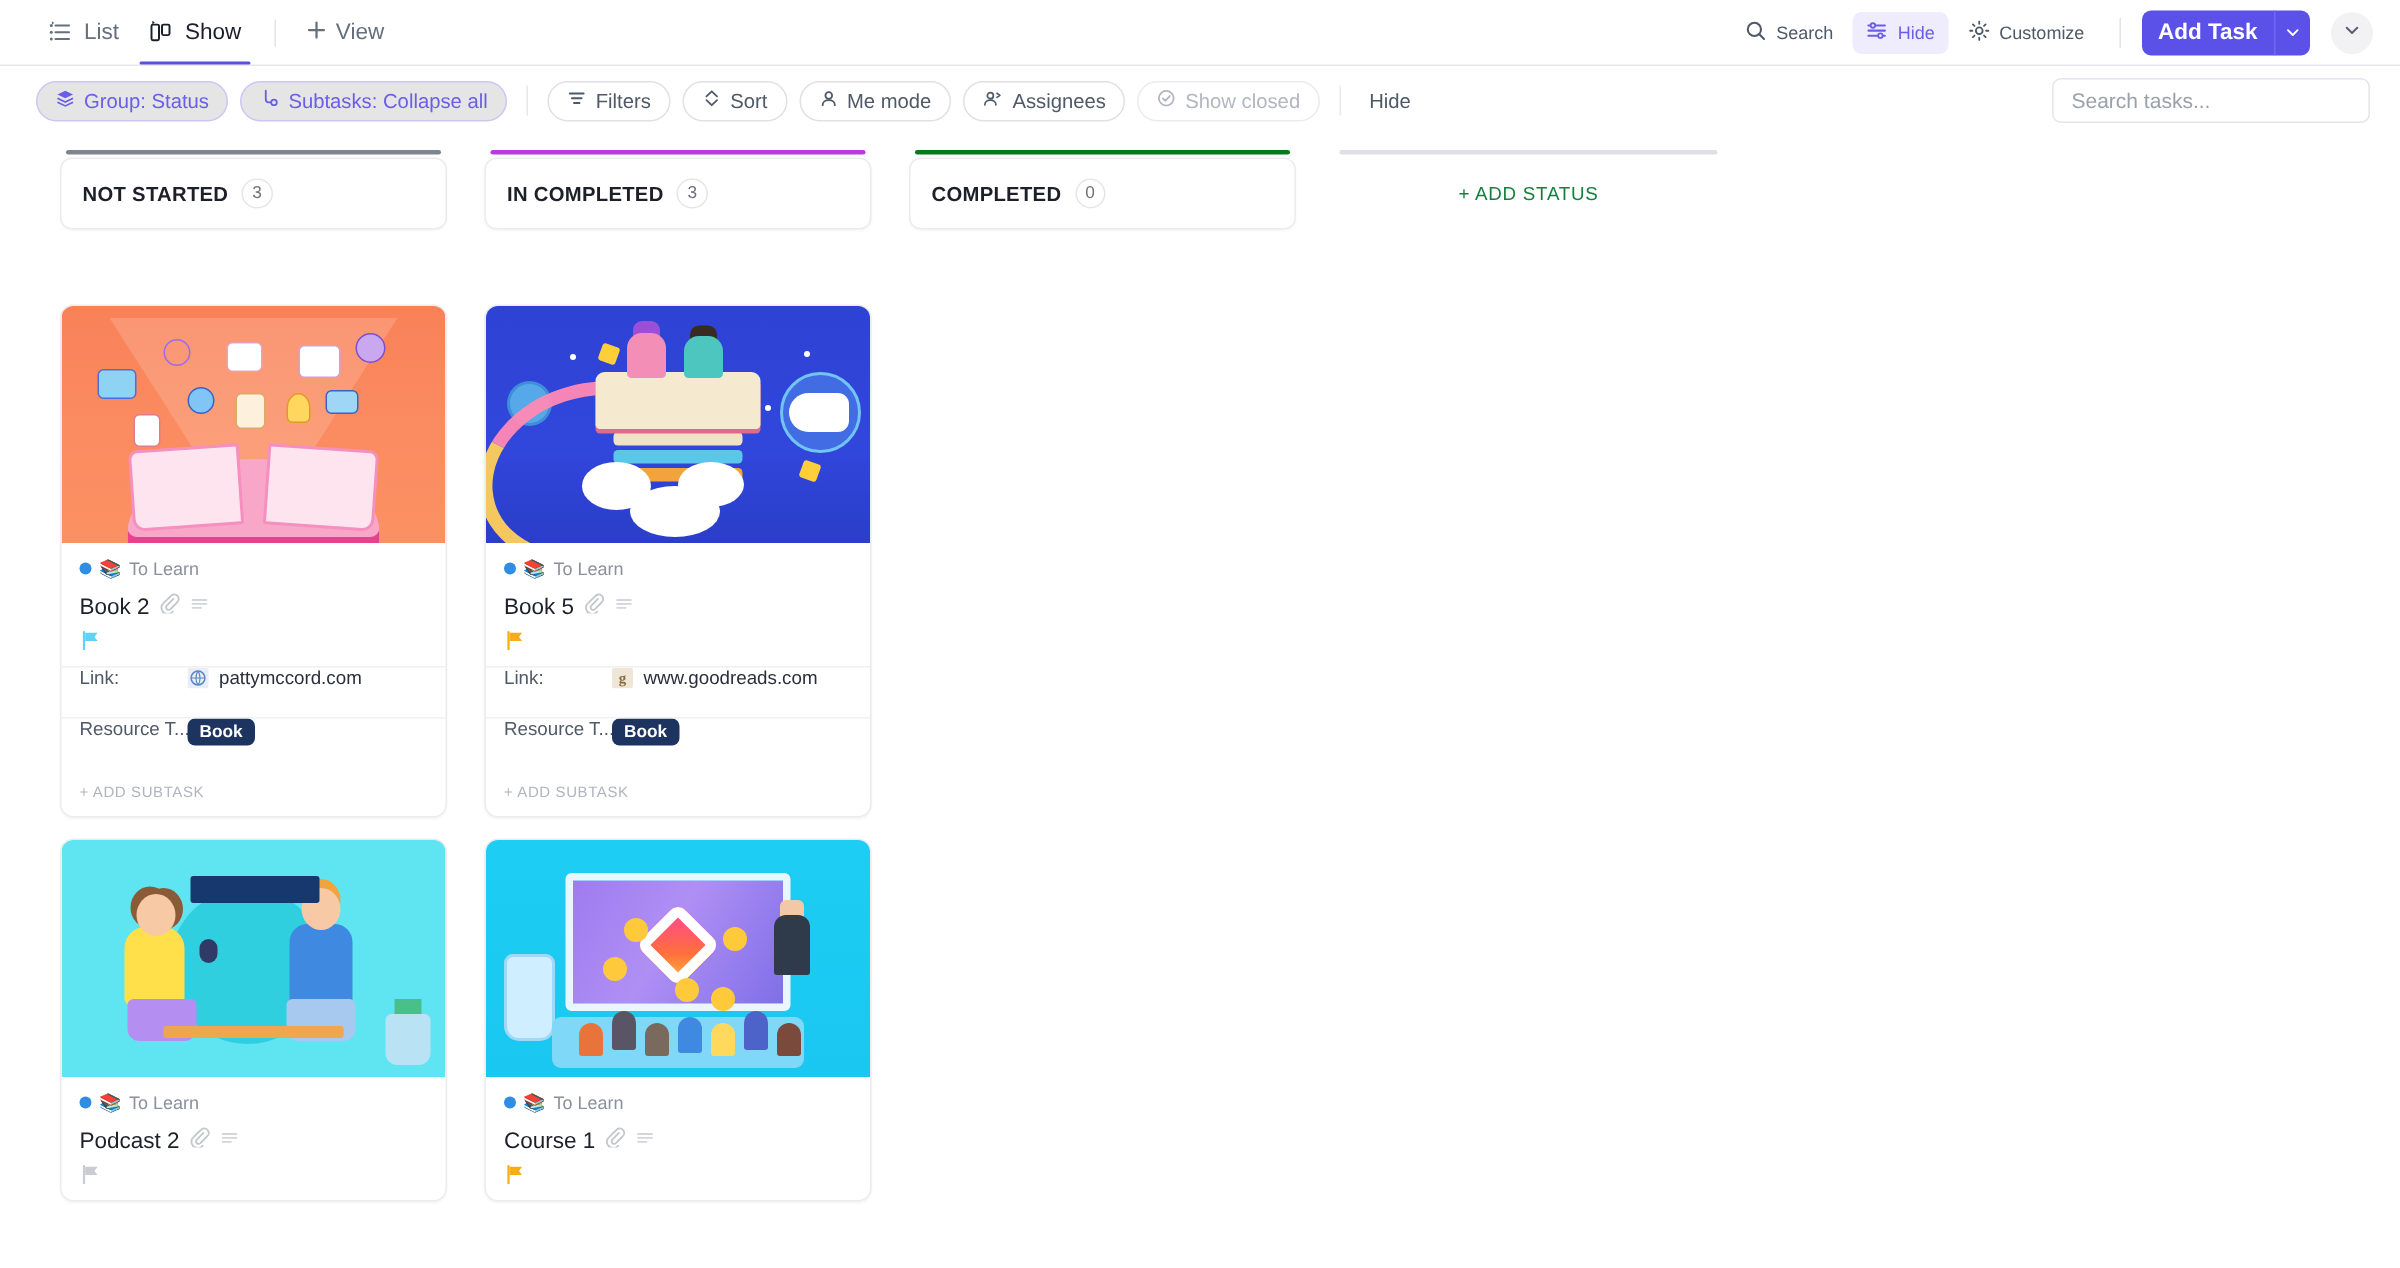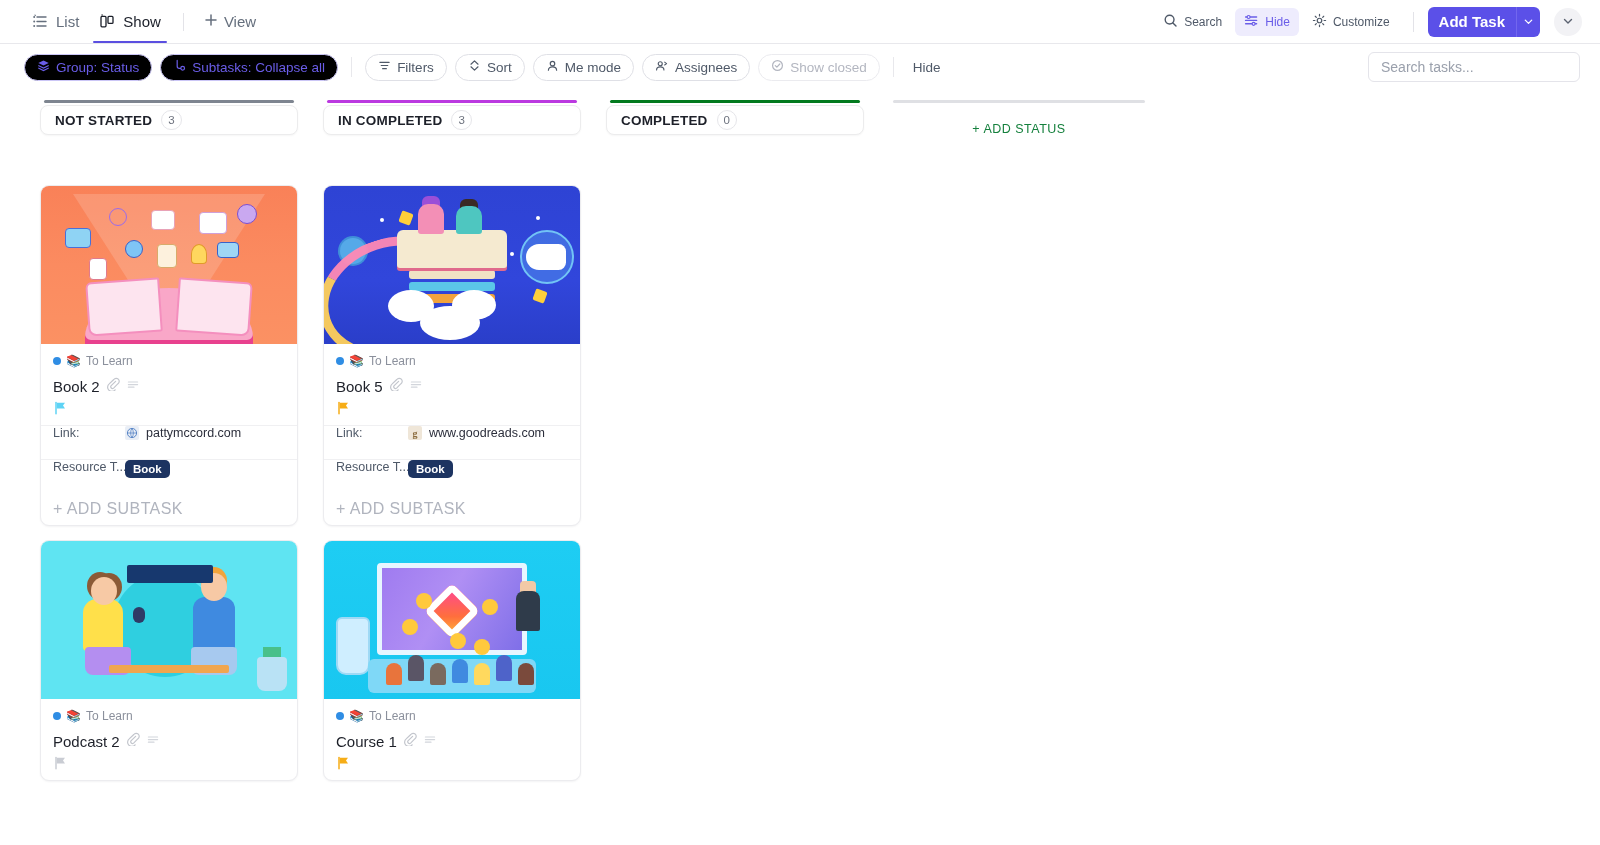--- a/index.html
+++ b/index.html
@@ -71,21 +71,21 @@
     height: 46px; display: flex; align-items: center;
     padding: 0 20px 0 24px; position: relative;
   }
   .chip {
     display: flex; align-items: center; gap: 6px;
     height: 27px; padding: 0 12px;
     border: 1px solid #dfe0e6; border-radius: 14px;
     font-size: 13.5px; color: #4f5968; cursor: pointer; white-space: nowrap;
   }
   .chip + .chip { margin-left: 8px; }
-  .chip.purple { border-color: #cbc6f6; color: #6a5de8; background: #000000; }
+  .chip.purple { border-color: #cbc6f6; color: #6a5de8; background: #e5e5e5; }
   .chip.muted { border-color: #ebebef; color: #b3b6c0; }
   .fsep { width: 1px; height: 20px; background: #e8e8ec; margin: 0 13px; }
   .hidetxt { font-size: 13.5px; color: #4f5968; cursor: pointer; padding: 0 6px; }
   .searchtasks {
     margin-left: auto;
     width: 212px; height: 30px;
     border: 1px solid #e4e4ea; border-radius: 6px;
     display: flex; align-items: center; padding: 0 12px;
     font-size: 14px; color: #9aa0ac;
   }
@@ -97,21 +97,21 @@
     display: flex; gap: 25px;
     align-items: flex-start;
   }
   .col { width: 258px; flex: 0 0 258px; }
   .col.addcol { width: 260px; flex: 0 0 260px; }
 
   .colhead {
     background: #fff;
     border: 1px solid #ececed;
     border-radius: 8px;
-    height: 30px;
+    height: 48px;
     display: flex; align-items: center;
     padding: 0 14px;
     position: relative;
     box-shadow: 0 1px 2px rgba(0,0,0,.04);
   }
   .colbar {
     height: 3px; border-radius: 3px; margin: 0 4px 2px 4px;
   }
   .coltitle {
     font-size: 13.5px; font-weight: bold; letter-spacing: .2px;
@@ -166,21 +166,21 @@
   }
   .fav-globe { background: #e9eef6; color: #5b87c7; }
   .fav-g { background: #efe6d8; color: #8b6b3c; font-family: "Liberation Serif", serif; }
   .tag {
     background: #1d3461; color: #fff;
     border-radius: 5px; padding: 3px 8px;
     font-size: 11.5px; font-weight: bold;
   }
   .addsub {
     height: 32px; display: flex; align-items: center; padding: 0 12px;
-    font-size: 16px; letter-spacing: .4px; color: #b0b4be;
+    font-size: 10px; letter-spacing: .4px; color: #b0b4be;
   }
 
   
   .ill { position: absolute; inset: 0; }
   .ill-book2 { background: linear-gradient(180deg,#f98158 0%,#fb8b60 50%,#fb9163 100%); }
   .ray {
     position: absolute; left: 50%; top: -6px;
     width: 0; height: 0; transform: translateX(-50%);
     border-left: 96px solid transparent; border-right: 96px solid transparent;
     border-bottom: 150px solid rgba(255,255,255,.16);

